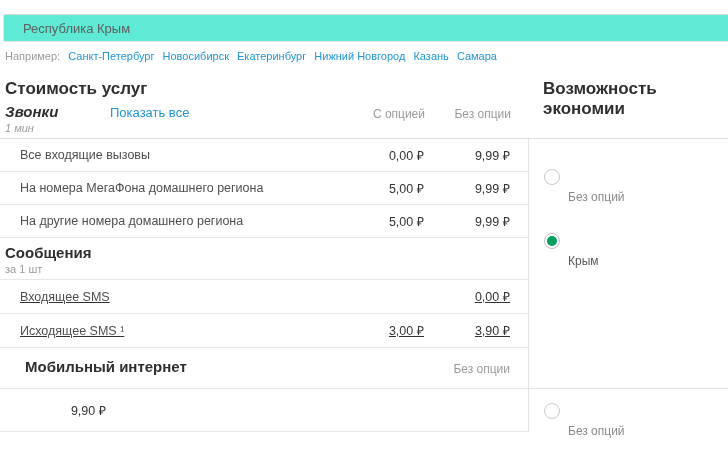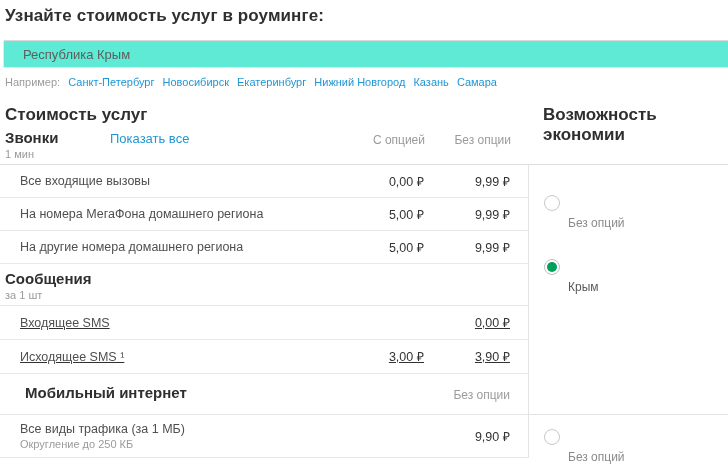--- a/index.html
+++ b/index.html
@@ -42,21 +42,21 @@
   .col-h2 {
     font-size: 17px; font-weight: bold; color: #2f2f2f;
   }
   .main-head { height: 37px; }
   .main-head .left-h2  { padding: 17px 0 0 5px; }
   .main-head .right-h2 { padding: 17px 0 0 14px; }
 
   .main-sub { height: 40px; }
   .main-sub > div { border-bottom: 1px solid #dedede; height: 40px; }
   .calls-header { display: flex; align-items: flex-start; padding: 5px 18px 0 5px; }
-  .group-title-wrap { width: 105px; }
+  .group-title-wrap { width: 105px; font-style: italic; }
   .group-title { font-size: 15px; font-weight: bold; color: #2f2f2f; line-height: 16px; }
   .group-unit  { font-size: 11px; color: #9b9b9b; margin-top: 2px; }
   .show-all { font-size: 13px; color: #1e97d4; text-decoration: none; margin-top: 1px; cursor: pointer; }
   .col-heads { margin-left: auto; display: flex; padding-top: 3px; }
   .col-head { width: 86px; text-align: right; font-size: 12px; color: #9b9b9b; }
 
   .main-body .tbl { border-right: 1px solid #e3e3e3; }
 
   
   .row {
@@ -97,21 +97,20 @@
     width: 10px; height: 10px; border-radius: 50%; background: #00a05c;
   }
   .radio-label { font-size: 12px; color: #8a8a8a; margin-left: 8px; margin-top: 40px; }
   .radio-row.selected .radio-label { color: #5a5a5a; }
 </style>
 </head>
 <body>
 
 <div class="page">
 
-  <div class="page-title">Узнайте стоимость услуг в роуминге:</div>
 
   <input class="region-input" type="text" value="Республика Крым" style="">
 
   <div class="examples">
     <span>Например:</span>
     <a>Санкт-Петербург</a>
     <a>Новосибирск</a>
     <a>Екатеринбург</a>
     <a>Нижний Новгород</a>
     <a>Казань</a>
@@ -172,24 +171,20 @@
         <div class="price">3,00 ₽</div>
         <div class="price">3,90 ₽</div>
       </div>
 
       <div class="sect-header inet">
         <div class="group-title">Мобильный интернет</div>
         <div class="spacer"></div>
         <div class="col-head">Без опции</div>
       </div>
       <div class="row inet">
-        <div class="row-label">
-          <div>Все виды трафика (за 1 МБ)</div>
-          <div class="row-sub">Округление до 250 КБ</div>
-        </div>
         <div class="price">9,90 ₽</div>
       </div>
     </div>
 
     <div>
       <div class="savings-group">
         <div class="radio-row">
           <span class="radio"></span>
           <span class="radio-label">Без опций</span>
         </div>

